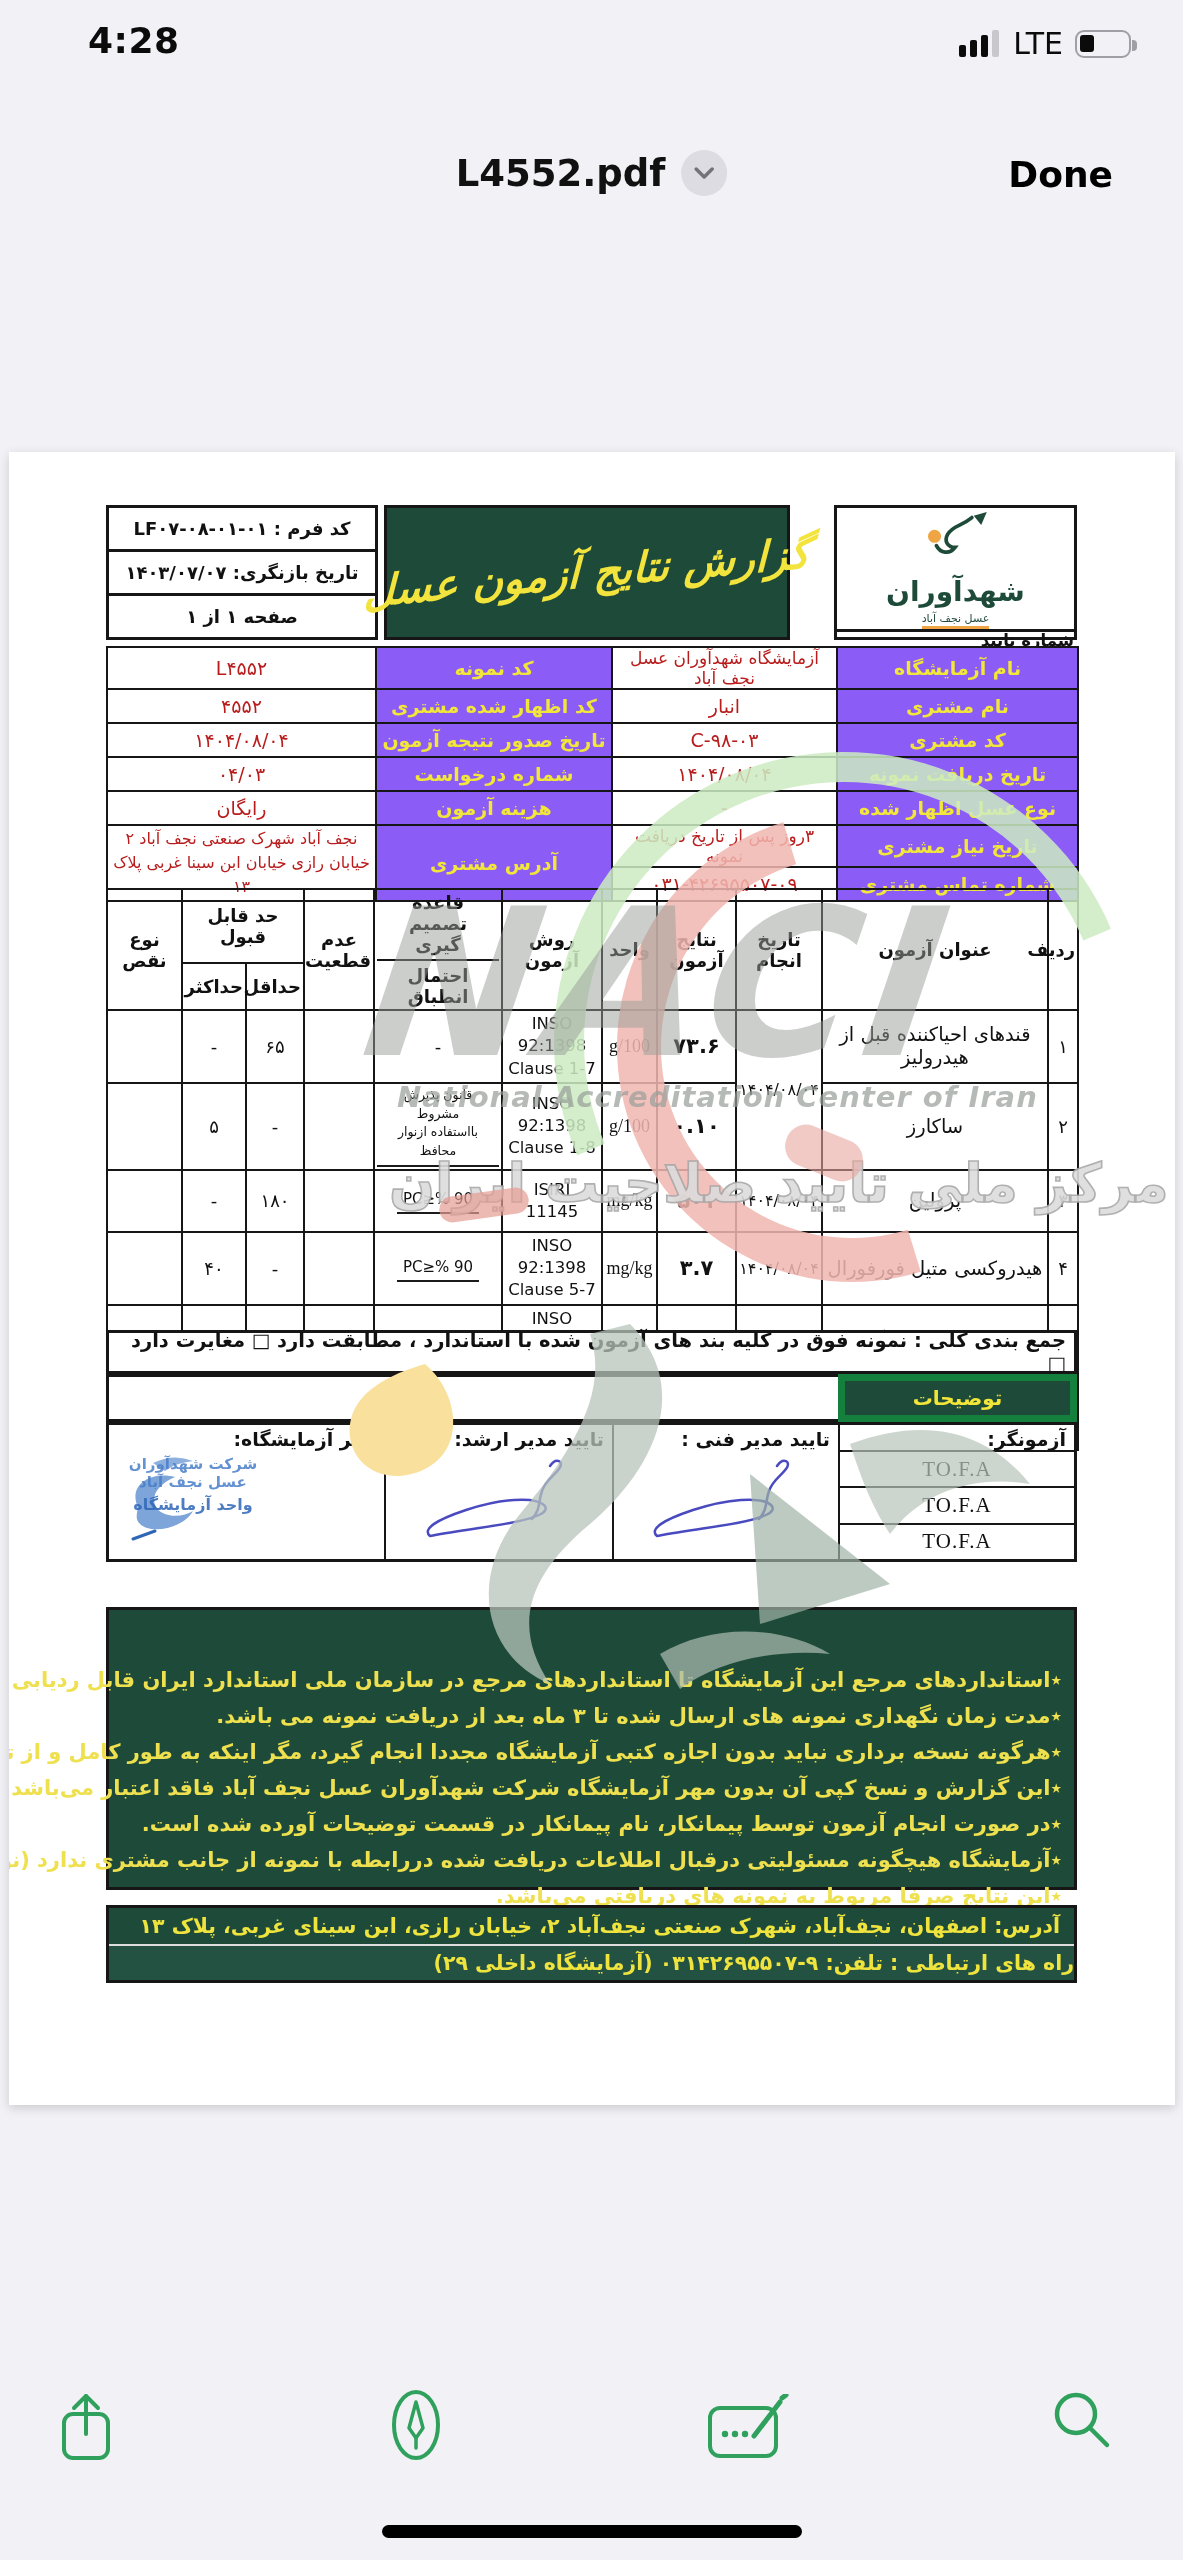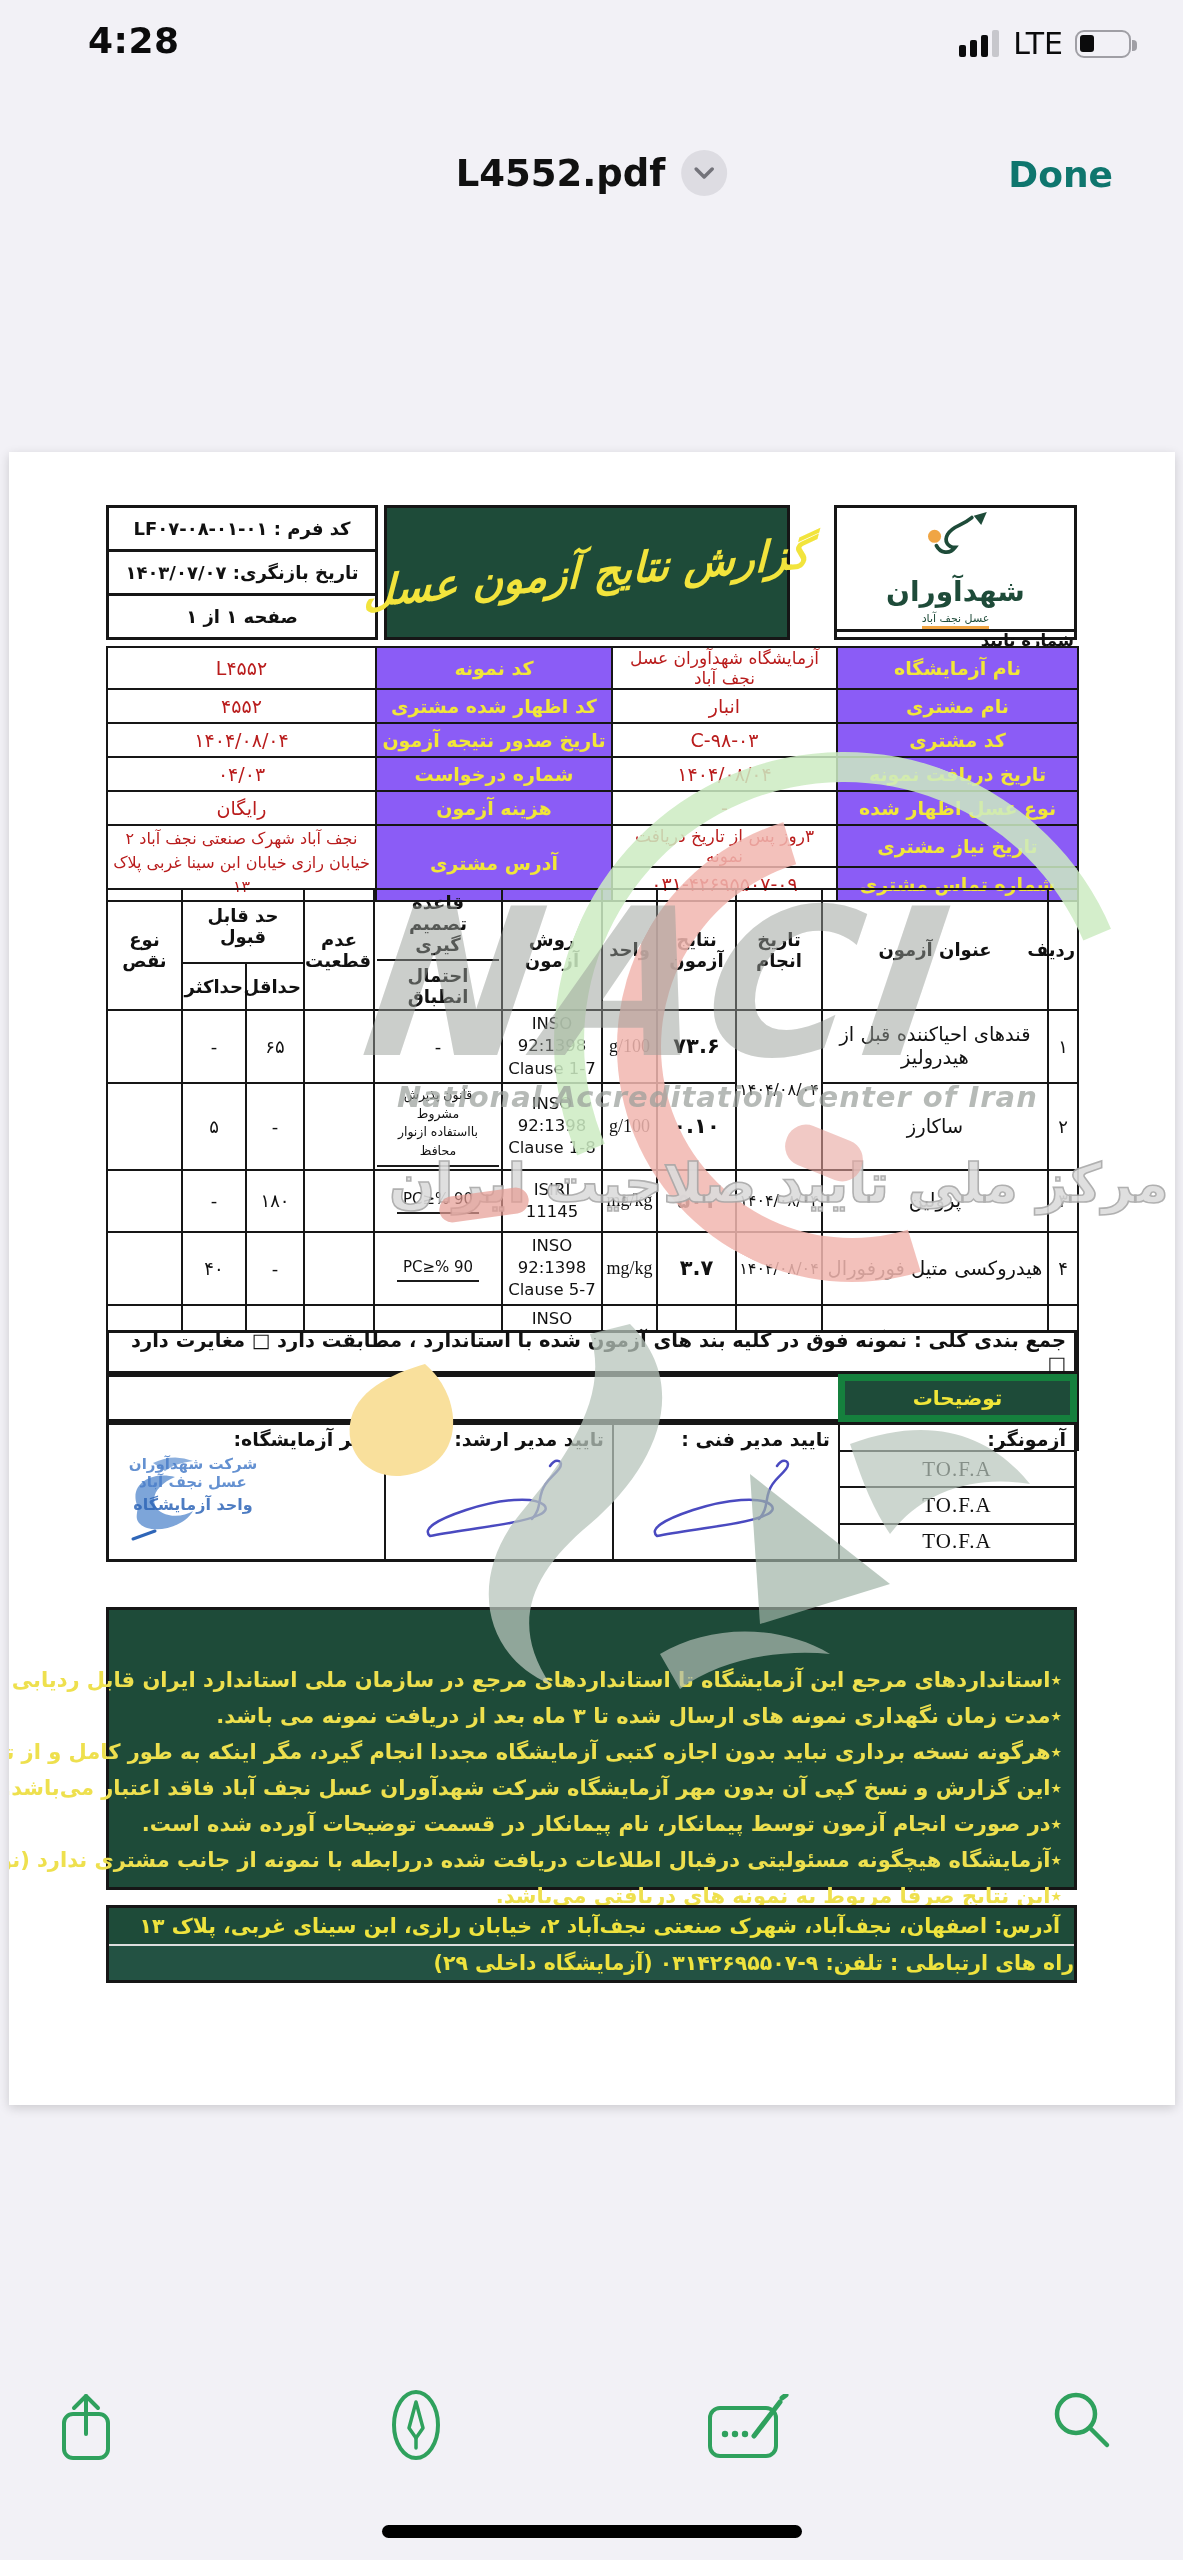--- a/index.html
+++ b/index.html
@@ -13,21 +13,21 @@
   .lte { font-size:30px; color:#0b0b0c; font-weight:500; }
   .battery { position:relative; width:56px; height:28px; border:2.5px solid rgba(60,60,67,.45); border-radius:9px; }
   .battery .level { position:absolute; left:3px; top:3px; width:14px; height:17px; background:#0b0b0c; border-radius:3px; }
   .battery .tip { position:absolute; right:-8px; top:8px; width:5px; height:11px; background:rgba(60,60,67,.45); border-radius:0 4px 4px 0; }
 
   
   .nav-bar { position:absolute; top:140px; left:0; width:100%; height:90px; }
   .nav-title-wrap { position:absolute; left:50%; transform:translateX(-50%); top:10px; display:flex; align-items:center; gap:16px; }
   .nav-title { font-size:37px; font-weight:700; color:#111; }
   .chevron-circle { width:46px; height:46px; border-radius:50%; background:#dddce2; display:flex; align-items:center; justify-content:center; }
-  .done-btn { position:absolute; right:70px; top:14px; font-size:36px; font-weight:600; color:#0f766e; background:none; border:none; font-family:inherit; }
+  .done-btn { position:absolute; right:70px; top:14px; font-size:36px; font-weight:600; color:#000000; background:none; border:none; font-family:inherit; }
 
   
   .doc-area { position:absolute; top:0; left:0; width:100%; height:2560px; }
   .page { position:absolute; top:452px; left:9px; width:1166px; height:1653px; background:#fff; box-shadow:0 3px 10px rgba(0,0,0,.16); overflow:hidden; }
   .doc-content { position:absolute; left:97px; top:0; width:971px; direction:rtl; color:#111; }
 
   .abs { position:absolute; }
 
   
   .doc-header { top:53px; left:0; width:971px; height:135px; display:flex; flex-direction:row; }

